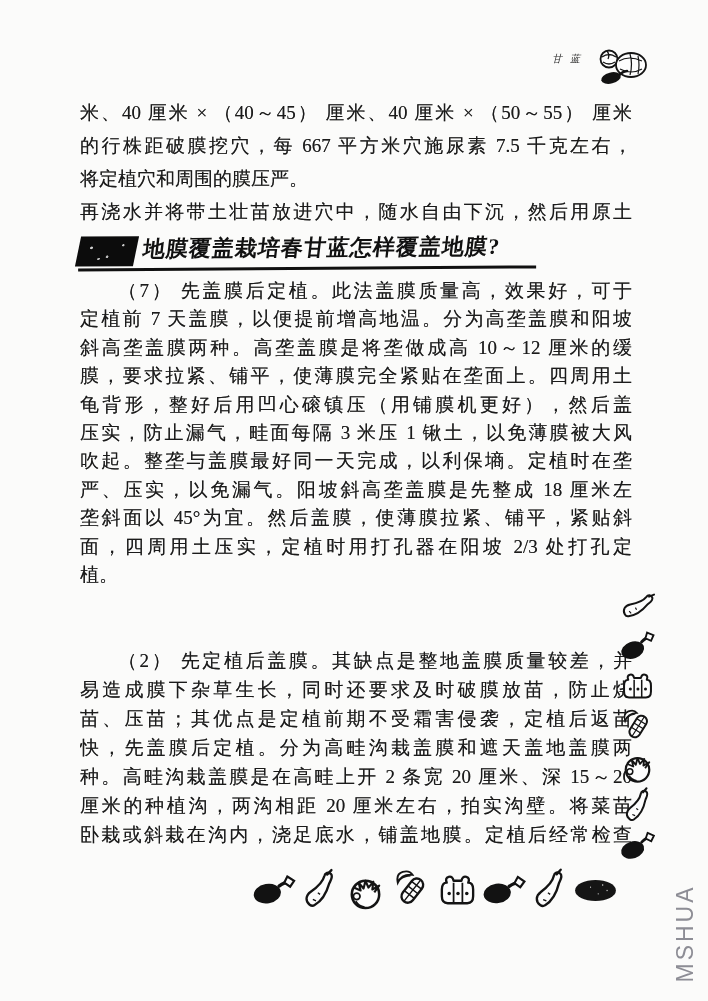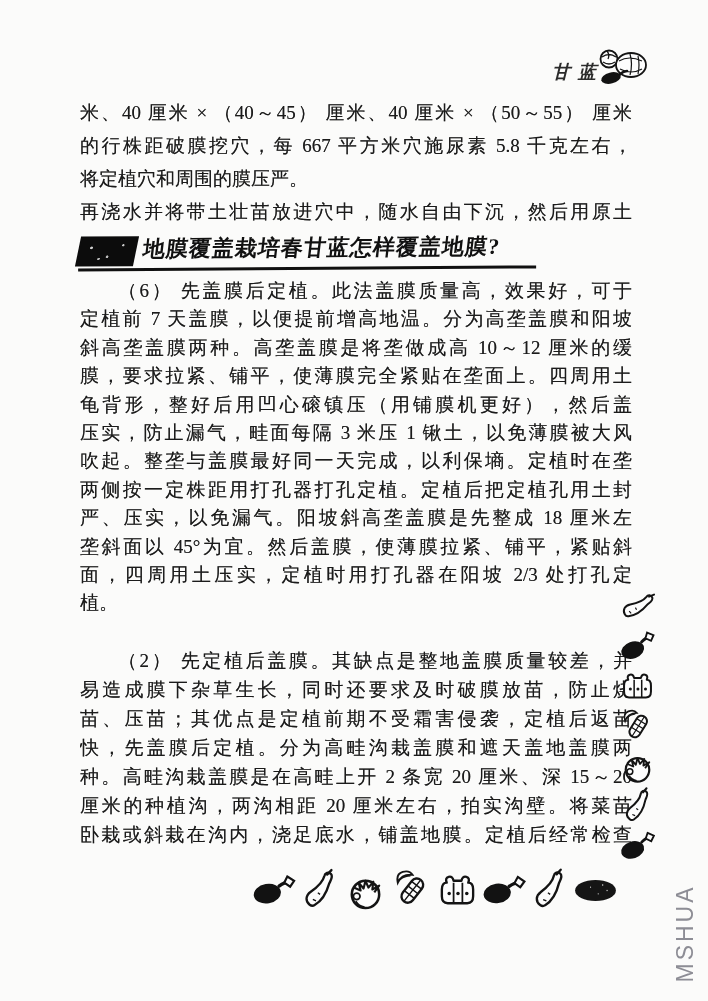--- a/index.html
+++ b/index.html
@@ -4,24 +4,23 @@
 <style>
   html,body { margin:0; padding:0; background:#e9e9e9; }
   .page {
     position:relative; width:708px; height:1001px; margin:0 auto;
     background:#fbfbfa; overflow:hidden;
     font-family:"Liberation Serif","DejaVu Serif",serif;
     color:#1b1b1b;
   }
   
   .running-head {
-    position:absolute; top:60px; left:552px;
-    font-size:18px; font-style:italic; letter-spacing:8px; color:#2b2b2b;
+    position:absolute; top:52px; left:552px;
+    font-size:10px; font-style:italic; letter-spacing:8px; color:#2b2b2b;
     white-space:nowrap;
-    font-weight:bold;
   }
   .header-doodle { position:absolute; top:47px; left:594px; width:54px; height:44px; }
 
   
   .text-block { position:absolute; left:80px; width:552px; }
   .line {
     font-size:19px;
     text-align:justify; text-align-last:justify;
     overflow:hidden; white-space:normal;
     text-shadow:0 0 .4px rgba(0,0,0,.55);
@@ -146,39 +145,38 @@
 
 <div class="page">
 
   <div class="running-head">甘蓝</div>
   <svg class="header-doodle">
       <use href="#sym-header-doodle"></use>
     </svg>
 
   <div class="text-block intro">
     <div class="line">米、40 厘米 × （40～45） 厘米、40 厘米 × （50～55） 厘米</div>
-    <div class="line">的行株距破膜挖穴，每 667 平方米穴施尿素 5.8 千克左右，</div>
+    <div class="line">的行株距破膜挖穴，每 667 平方米穴施尿素 7.5 千克左右，</div>
     <div class="line flush-left">将定植穴和周围的膜压严。</div>
     <div class="line">再浇水并将带土壮苗放进穴中，随水自由下沉，然后用原土</div>
   </div>
 
   <div class="question">
     <div class="qbox"></div>
     <div class="qtext">地膜覆盖栽培春甘蓝怎样覆盖地膜?</div>
   </div>
 
   <div class="text-block answer-1">
-    <div class="line indent">（6） 先盖膜后定植。此法盖膜质量高，效果好，可于</div>
+    <div class="line indent">（7） 先盖膜后定植。此法盖膜质量高，效果好，可于</div>
     <div class="line">定植前 7 天盖膜，以便提前增高地温。分为高垄盖膜和阳坡</div>
     <div class="line">斜高垄盖膜两种。高垄盖膜是将垄做成高 10～12 厘米的缓</div>
     <div class="line">膜，要求拉紧、铺平，使薄膜完全紧贴在垄面上。四周用土</div>
     <div class="line">龟背形，整好后用凹心磙镇压（用铺膜机更好），然后盖</div>
     <div class="line">压实，防止漏气，畦面每隔 3 米压 1 锹土，以免薄膜被大风</div>
     <div class="line">吹起。整垄与盖膜最好同一天完成，以利保墒。定植时在垄</div>
-    <div class="line">两侧按一定株距用打孔器打孔定植。定植后把定植孔用土封</div>
     <div class="line">严、压实，以免漏气。阳坡斜高垄盖膜是先整成 18 厘米左</div>
     <div class="line">垄斜面以 45°为宜。然后盖膜，使薄膜拉紧、铺平，紧贴斜</div>
     <div class="line">面，四周用土压实，定植时用打孔器在阳坡 2/3 处打孔定</div>
     <div class="line flush-left">植。</div>
   </div>
 
   <div class="text-block answer-2">
     <div class="line indent">（2） 先定植后盖膜。其缺点是整地盖膜质量较差，并</div>
     <div class="line">易造成膜下杂草生长，同时还要求及时破膜放苗，防止烧</div>
     <div class="line">苗、压苗；其优点是定植前期不受霜害侵袭，定植后返苗</div>

